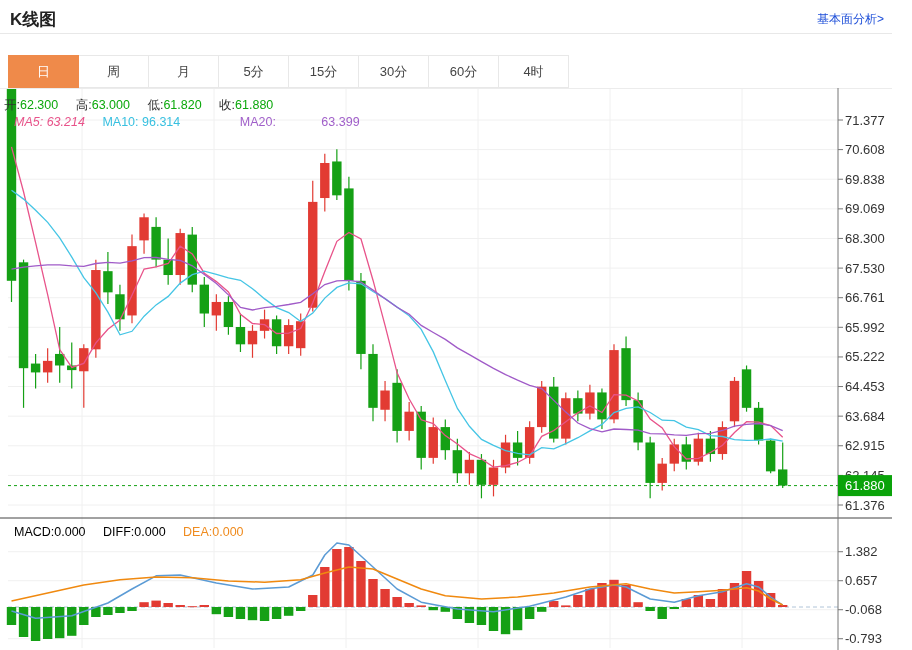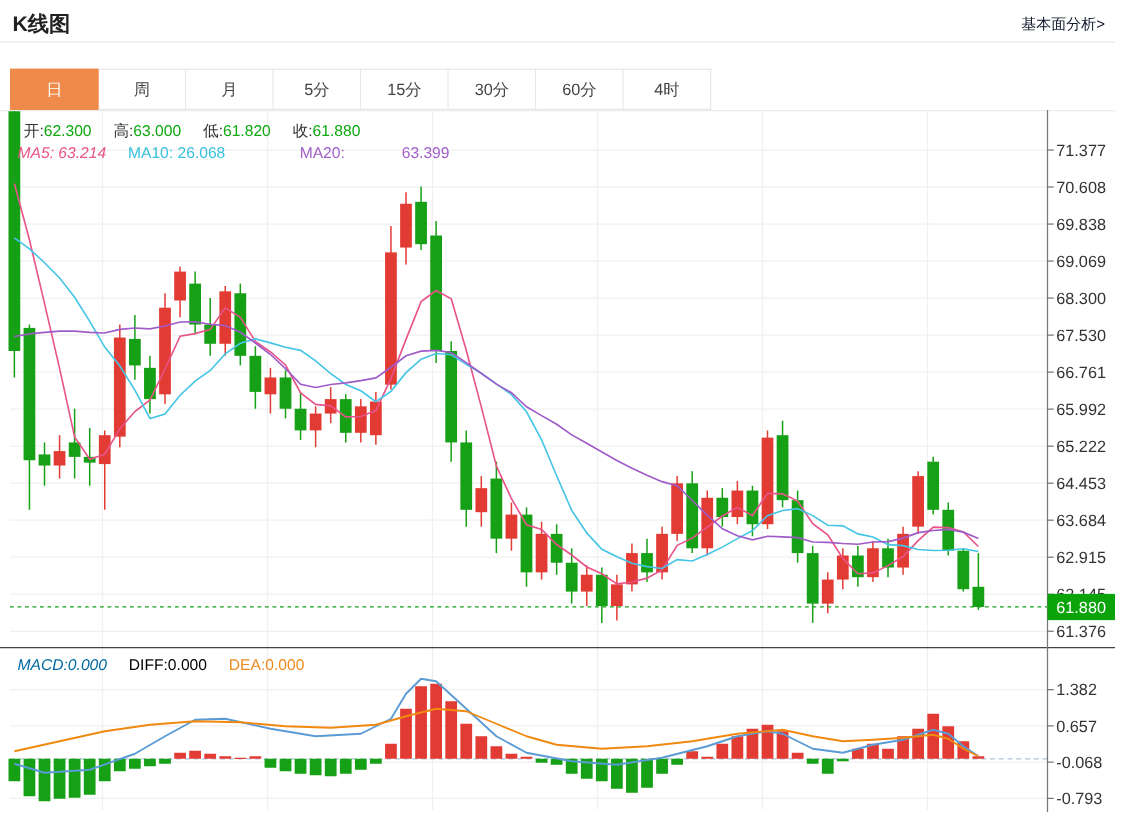--- a/index.html
+++ b/index.html
@@ -1,32 +1,32 @@
 <!DOCTYPE html>
 <html><head>
 <meta charset="utf-8">
 <style>
   html,body{margin:0;padding:0;background:#fff;font-family:"Liberation Sans","DejaVu Sans",sans-serif;}
   .stage{position:relative;width:892px;height:650px;overflow:hidden;background:#fff;}
   .hdr-title{position:absolute;left:10px;top:8px;font-size:17px;font-weight:bold;color:#222;}
-  .hdr-link{position:absolute;right:8px;top:11px;font-size:12px;color:#0f172a;text-decoration:none;cursor:pointer;}
+  .hdr-link{position:absolute;right:8px;top:11px;font-size:12px;color:#1d4ed8;text-decoration:none;cursor:pointer;}
   .hdr-divider{position:absolute;left:0;top:33px;width:912px;border-top:1px solid #e8e8e8;}
   .tabs{position:absolute;left:8px;top:55px;display:flex;z-index:3;}
   .tab{width:69px;height:31px;line-height:31px;text-align:center;font-size:13px;color:#444;
        background:#fff;border:1px solid #e8e8e8;border-left:none;cursor:pointer;}
   .tab:first-child{border-left:1px solid #e8e8e8;}
   .tab.active{background:#ef8a4a;border-color:#ef8a4a;color:#fff;}
   .tabs-bottom{position:absolute;left:0;top:88px;width:912px;border-top:1px solid #ececec;z-index:1;}
   svg{position:absolute;left:0;top:0;z-index:2;}
   .row{position:absolute;z-index:4;font-size:12.5px;white-space:nowrap;}
   .row b{font-weight:normal;}
   .lab{color:#333;}
   .val-green{color:#0ca80c;}
   .ma5{color:#e8538a;font-style:italic;} .ma10{color:#38c0e0;text-align:right;} .ma20{color:#a05fc9;padding-left:42px;}
-  .macd-l{color:#0369a1;font-style:italic;} .diff-l{color:#000000;} .dea-l{color:#ef8b1e;text-align:center;}
+  .macd-l{color:#000000;} .diff-l{color:#000000;} .dea-l{color:#ef8b1e;text-align:center;}
   .sp{display:inline-block;width:14px;}
 </style>
 </head>
 <body>
 
 <div class="stage">
   <div class="hdr-title">K线图</div>
   <a class="hdr-link">基本面分析&gt;</a>
   <div class="hdr-divider"></div>
 
@@ -318,30 +318,30 @@
         <text x="845" y="614.22" font-size="13" fill="#333">-0.068</text>
         <line x1="838" y1="638.72" x2="843" y2="638.72" stroke="#777"></line>
         <text x="845" y="643.22" font-size="13" fill="#333">-0.793</text>
       </g>
       <g>
         <rect x="838" y="475.0979402059791" width="74" height="21" fill="#0aa30a"></rect>
         <text x="845" y="490.0979402059791" font-size="13" fill="#fff">61.880</text>
       </g>
     </svg>
 
-  <div class="row" style="left:19px;top:97px;">
+  <div class="row" style="left:4px;top:97px;">
     <b class="lab">开:</b><b class="val-green">62.300</b><span class="sp"></span>
     <b class="lab">高:</b><b class="val-green">63.000</b><span class="sp"></span>
     <b class="lab">低:</b><b class="val-green">61.820</b><span class="sp"></span>
     <b class="lab">收:</b><b class="val-green">61.880</b>
   </div>
 
   <div class="row" style="left:14px;top:115px;">
     <b class="ma5">MA5:</b> <b class="ma5">63.214</b><span class="sp"></span>
-    <b class="ma10">MA10:</b> <b class="ma10">26.068</b><span class="sp"></span>
+    <b class="ma10">MA10:</b> <b class="ma10">96.314</b><span class="sp"></span>
     <b class="ma20">MA20:</b> <b class="ma20">63.399</b>
   </div>
 
   <div class="row" style="left:14px;top:525px;">
     <b class="macd-l">MACD:</b><b class="macd-l">0.000</b><span class="sp"></span>
     <b class="diff-l">DIFF:</b><b class="diff-l">0.000</b><span class="sp"></span>
     <b class="dea-l">DEA:</b><b class="dea-l">0.000</b>
   </div>
 </div>
 

